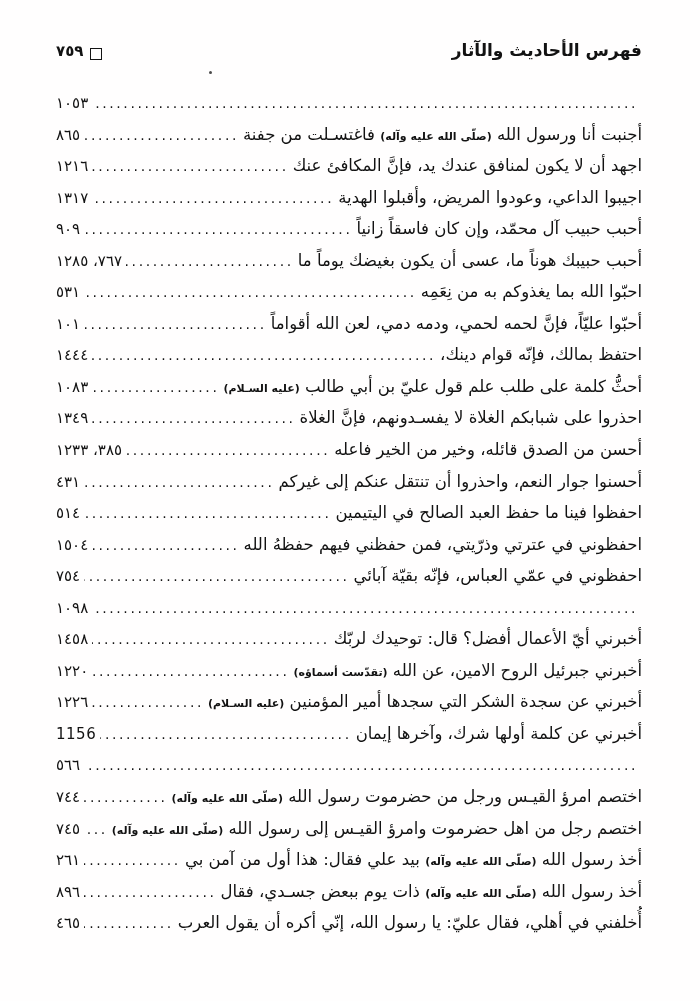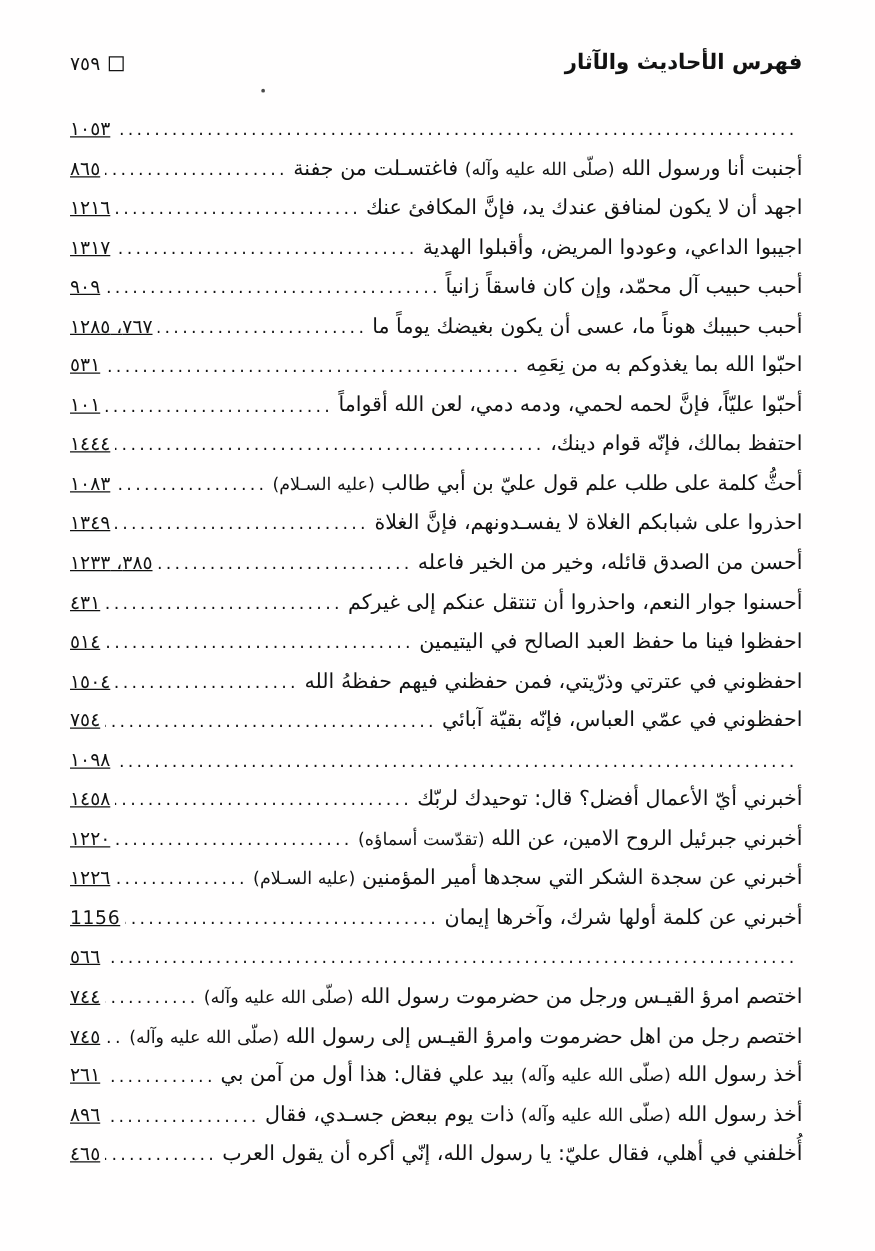--- a/index.html
+++ b/index.html
@@ -21,24 +21,24 @@
   }
   .title {
     font-size: 17px;
     font-weight: 700;
     letter-spacing: 0.2px;
     text-align: center;
   }
   .pn-block {
     direction: ltr;
     display: flex;
-    align-items: center;
+    align-items: flex-end;
     gap: 7px;
     font-size: 15px;
-    font-weight: 400;
+    font-weight: 700;
     padding-top: 2px;
   }
   .sq {
     width: 10px; height: 10px;
     border: 1.7px solid #141414;
     display: inline-block;
   }
   .artifact {
     position: absolute;
     top: 71px; left: 209px;
@@ -46,39 +46,38 @@
     border-radius: 50%;
     background: #4a4a4a;
   }
   .entries { margin-top: 33px; }
   .entry {
     display: flex;
     align-items: baseline;
     height: 31.55px;
   }
   .text { font-size: 16.5px; white-space: nowrap; }
-  .seg.small { font-size: 14px; }
+  .seg.small { font-size: 11px; font-weight: bold; }
   .leader {
     flex: 1 1 auto;
     overflow: hidden;
     white-space: nowrap;
     margin: 0 4px;
     min-width: 8px;
   }
   .leader::after {
     content: "..............................................................................................................................................................";
     font-size: 14px;
     letter-spacing: 2.6px;
     color: #141414;
   }
   .pagenum {
     font-size: 15px;
     white-space: nowrap;
     letter-spacing: 0.5px;
-    text-decoration: underline;
   }
 </style>
 </head>
 <body>
 
 <div class="page">
 
   <div class="header">
     <span class="title">فهرس الأحاديث والآثار</span>
     <span class="pn-block">

